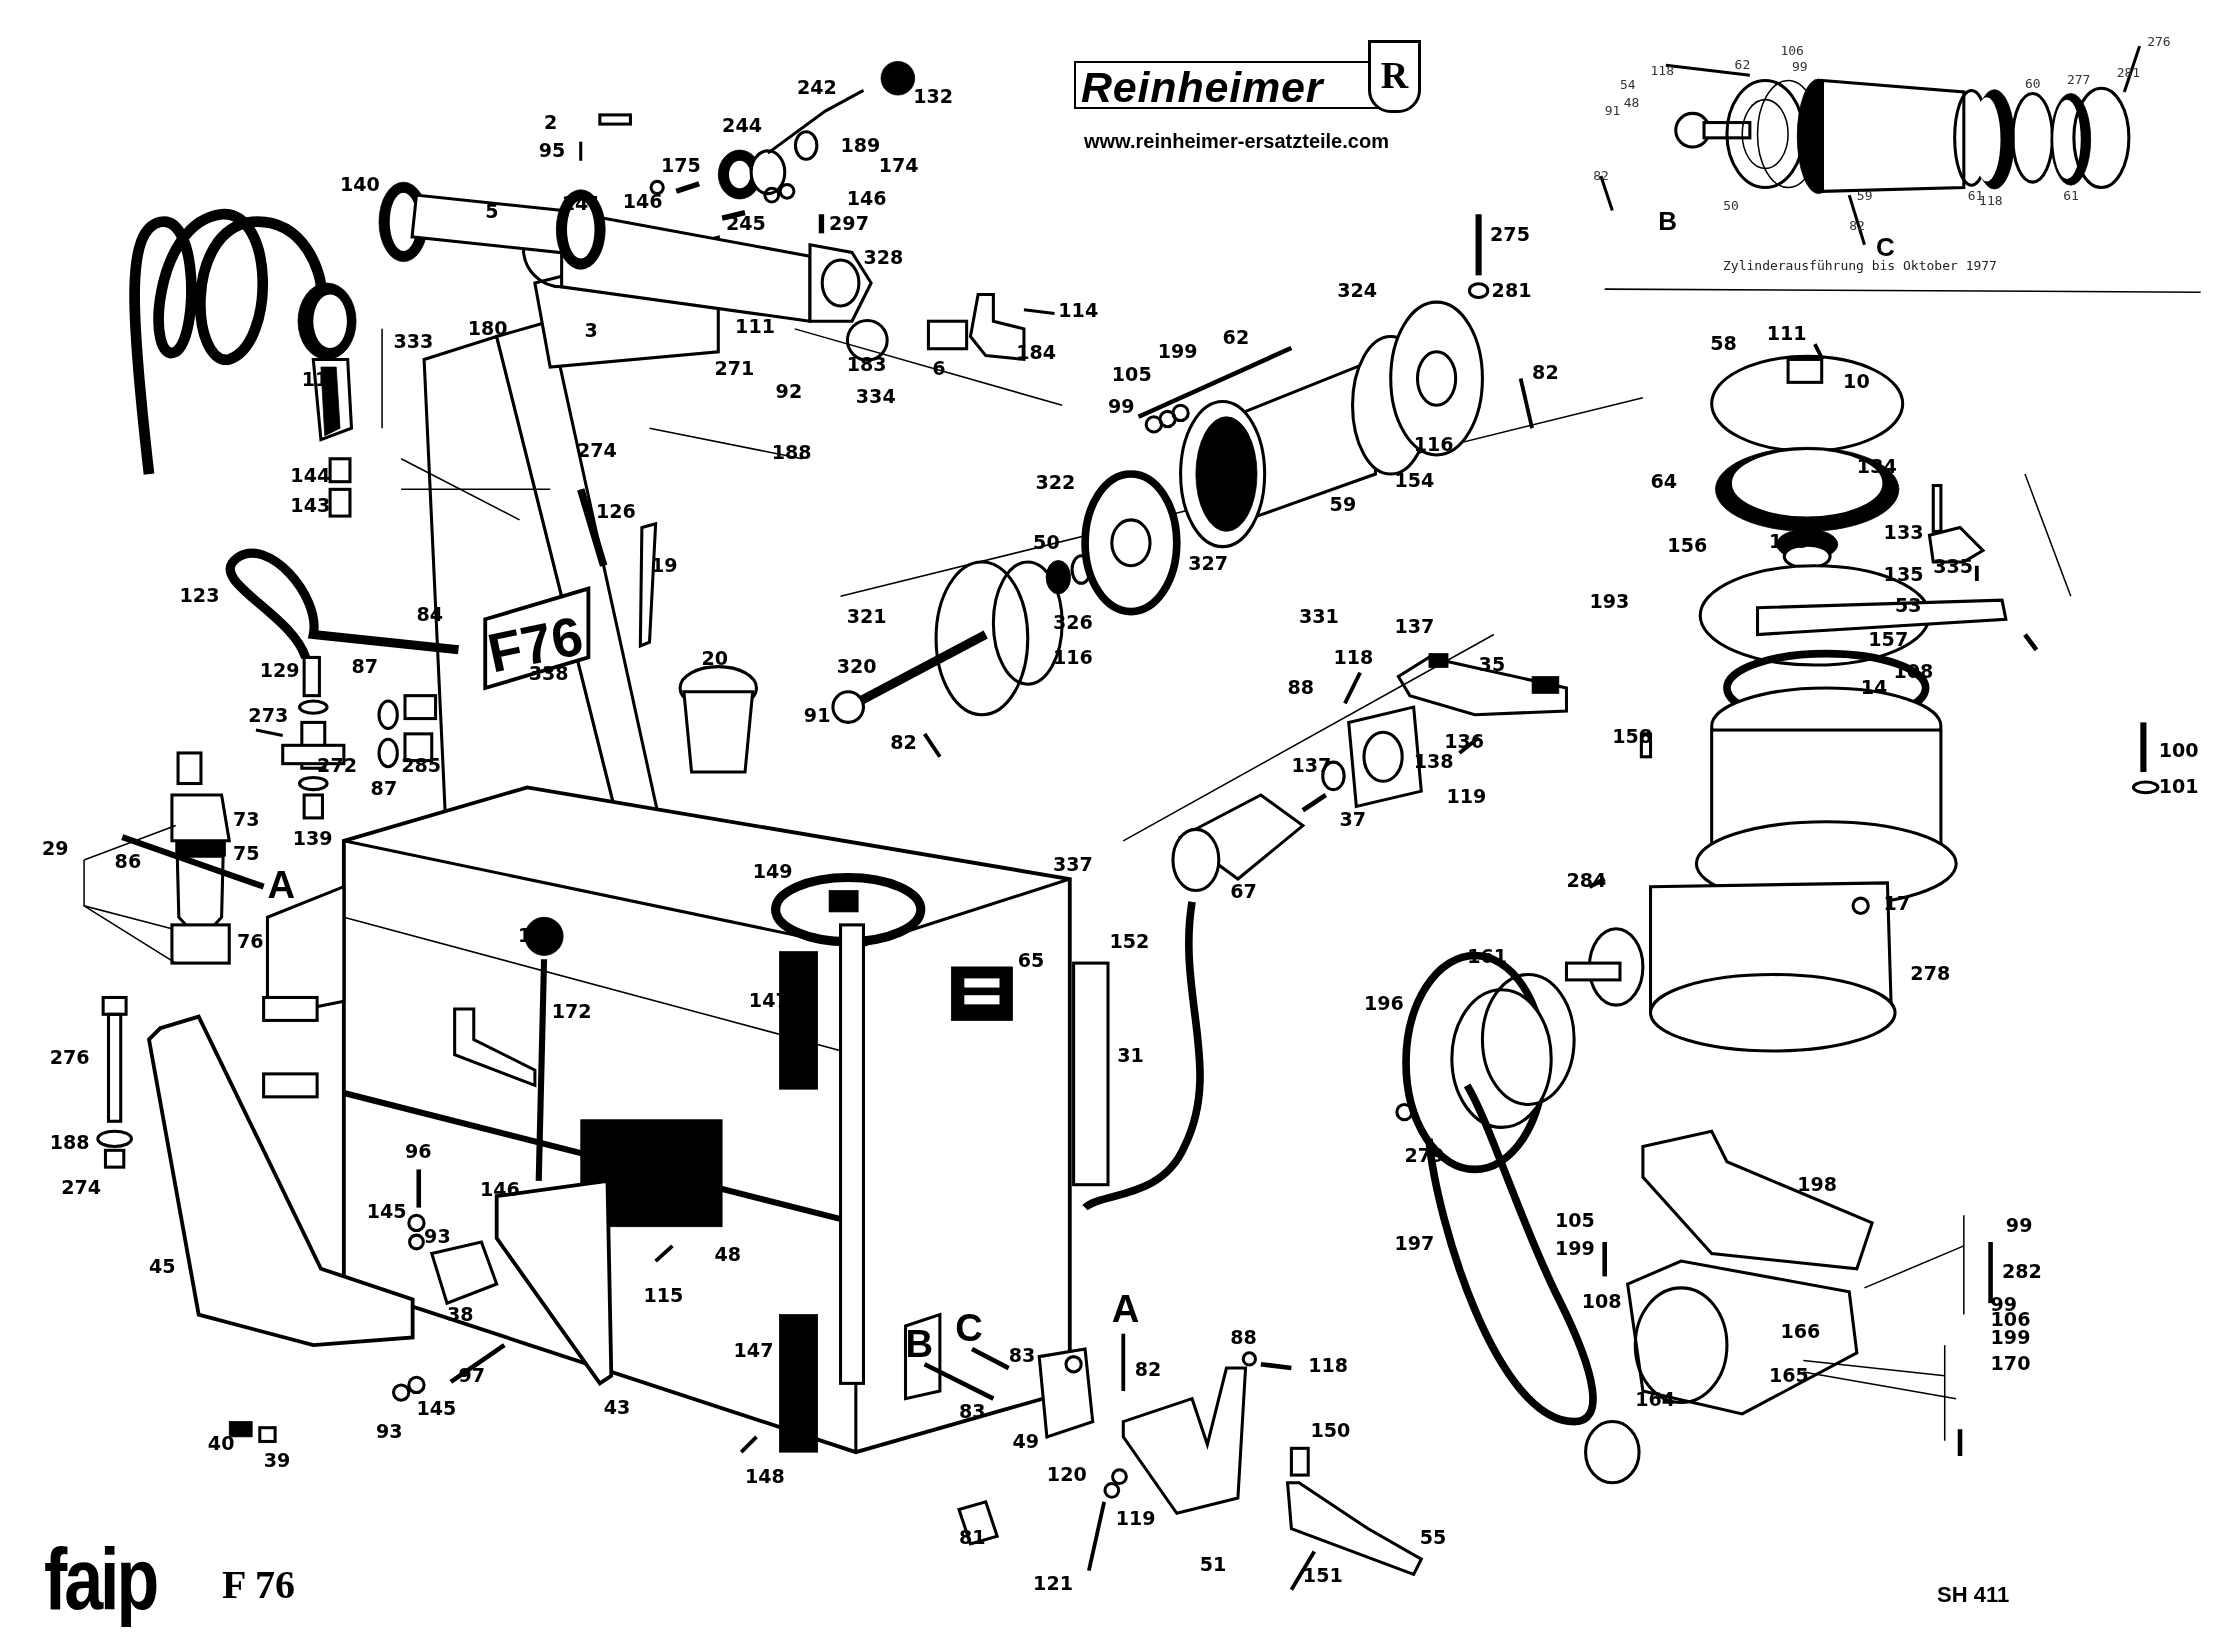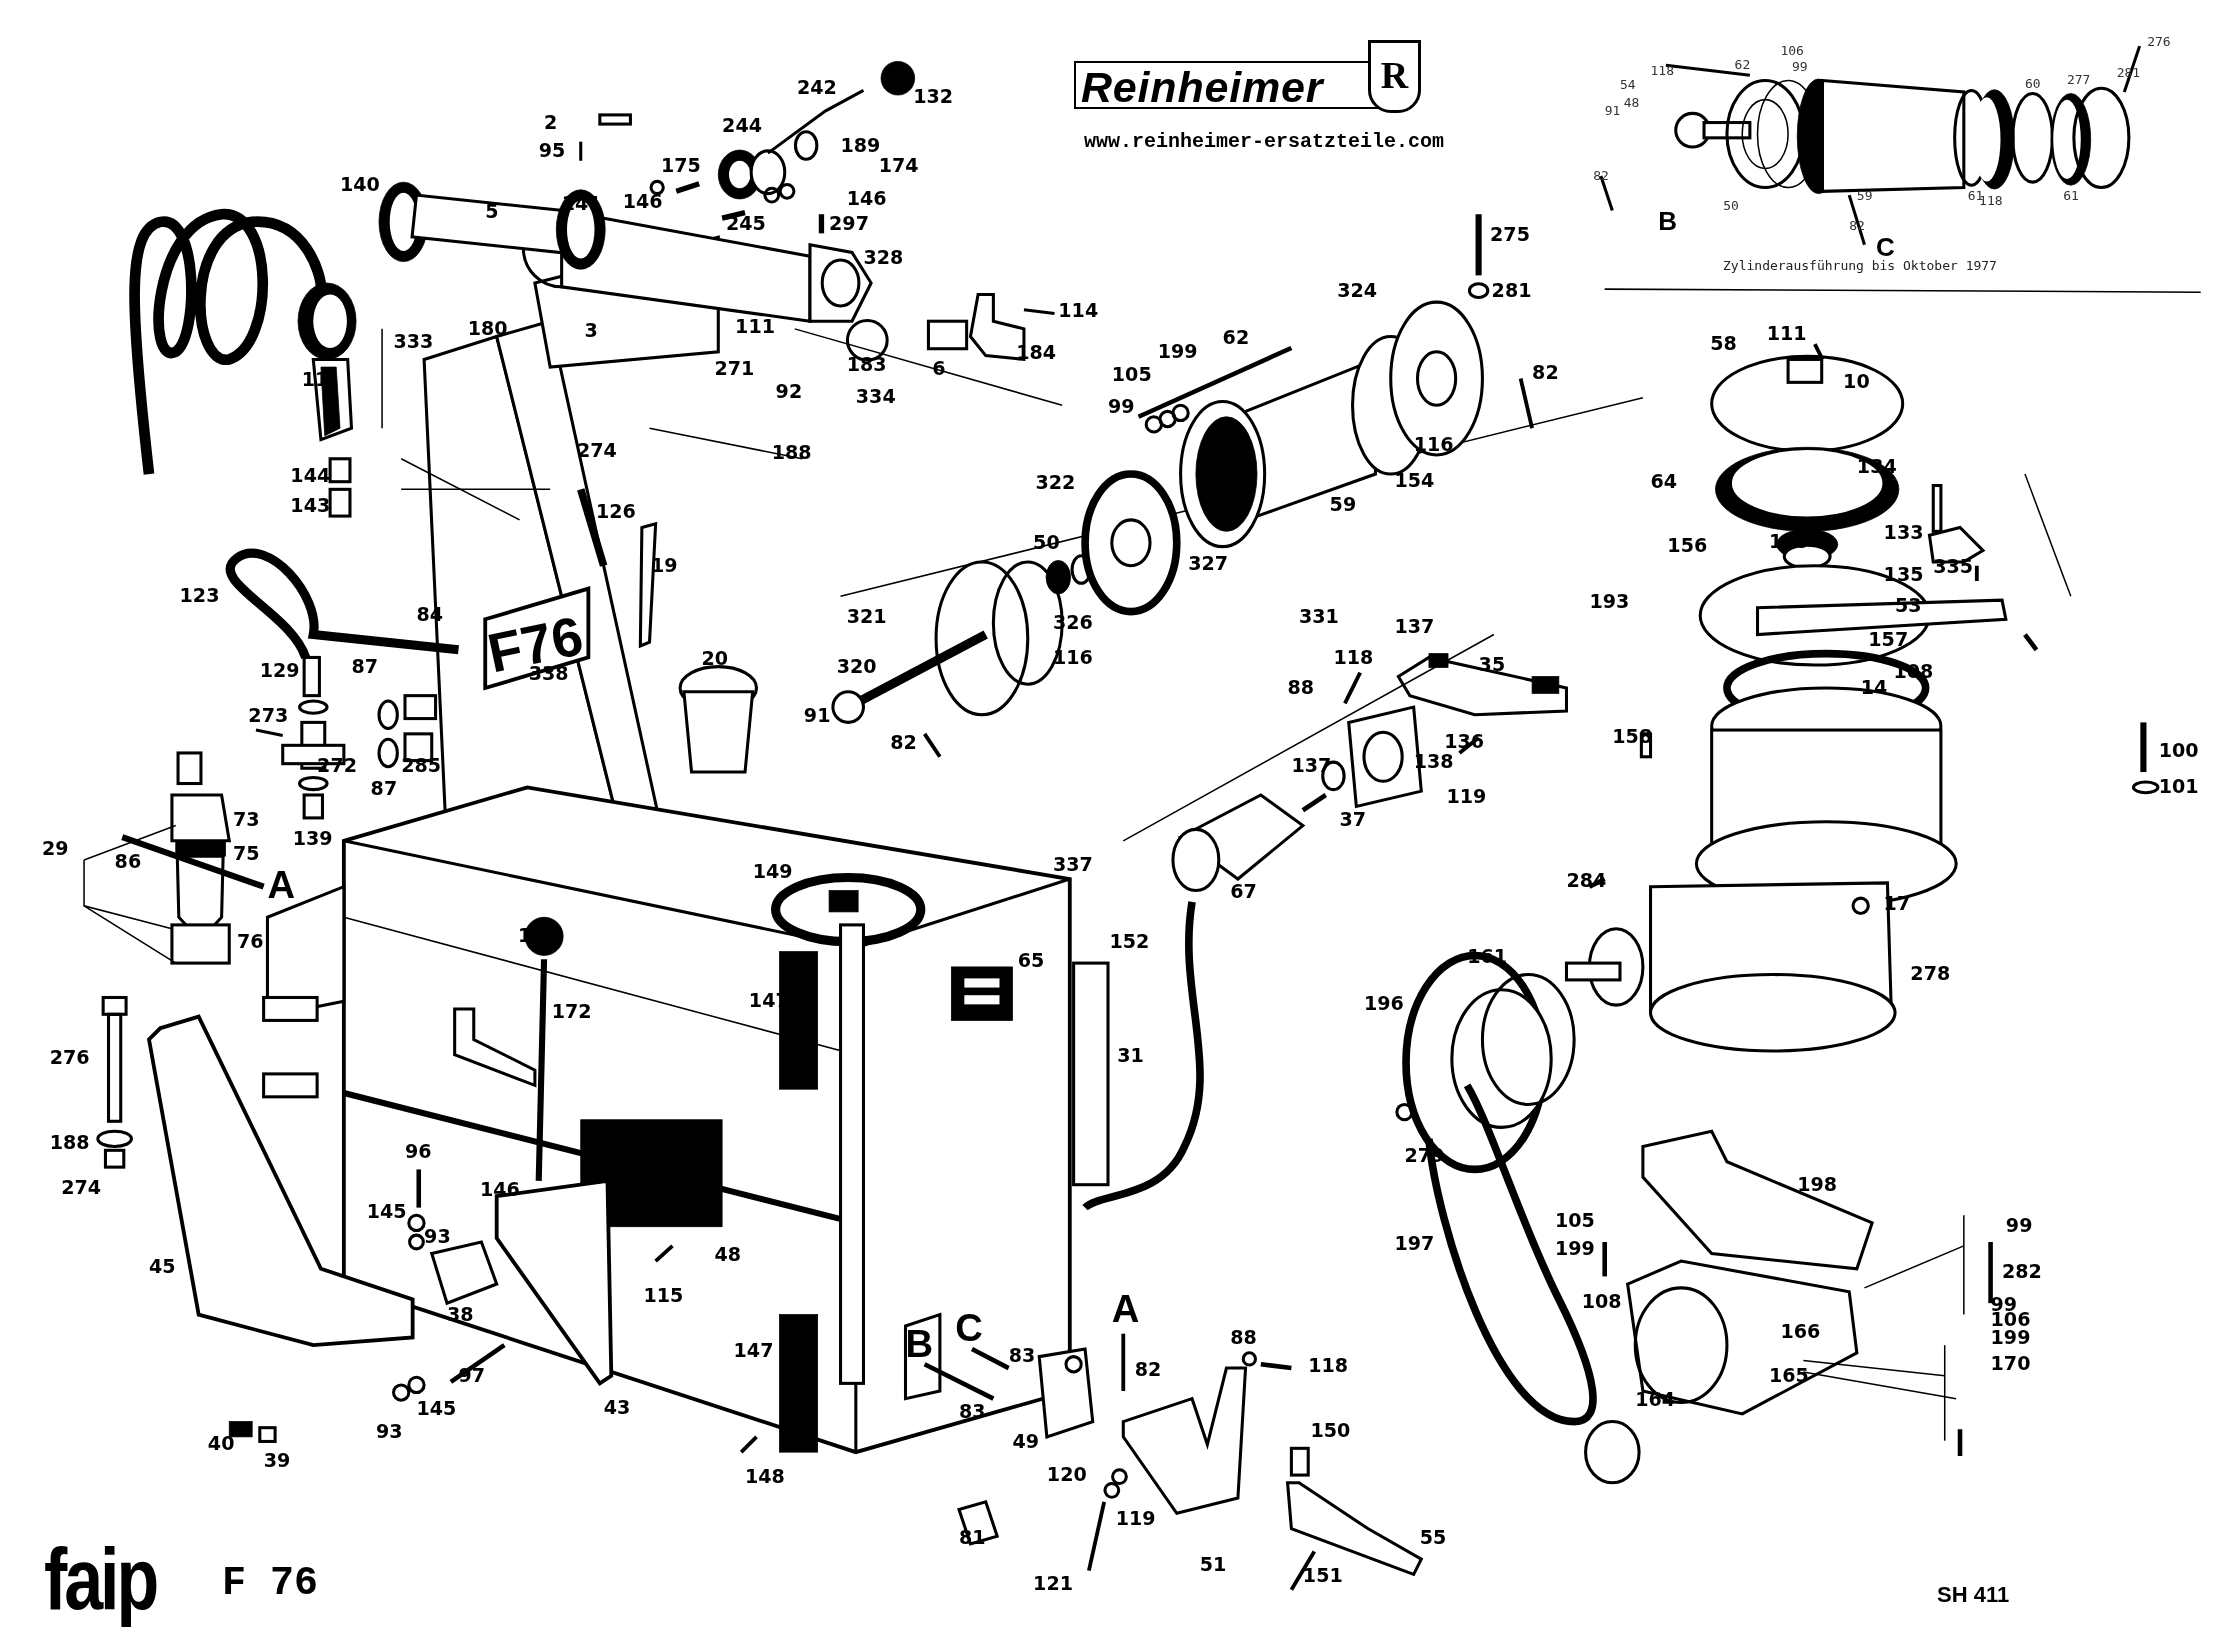--- a/index.html
+++ b/index.html
@@ -9,23 +9,23 @@
   .lbl-letter { font-family:"Liberation Sans", sans-serif; font-weight:bold; font-size:50px; fill:#000; }
   .lbl-small { font-family:"DejaVu Sans Mono", monospace; font-size:17px; fill:#333; }
   .stroke { fill:none; stroke:#000; stroke-width:4; }
   .thin { fill:none; stroke:#000; stroke-width:2; }
   .solid { fill:#000; stroke:#000; }
   .white { fill:#fff; stroke:#000; stroke-width:4; }
   .brand-box { position:absolute; left:1074px; top:61px; width:329px; height:44px; border:2.3px solid #000; background:#fff; }
   .brand-name { position:absolute; left:1081px; top:63px; font-family:"Liberation Sans", sans-serif; font-style:italic; font-weight:900; font-size:43px; letter-spacing:0.8px; }
   .brand-shield { position:absolute; left:1368px; top:40px; width:47px; height:67px; border:3.1px solid #000; border-radius:0 0 23px 23px; background:#fff; text-align:center; }
   .brand-shield span { font-family:"Liberation Serif", serif; font-weight:bold; font-size:38px; line-height:64px; }
-  .brand-url { position:absolute; left:1084px; top:130px; font-family:Liberation Mono, monospace; font-weight:bold; font-size:20px; }
+  .brand-url { position:absolute; left:1084px; top:130px; font-family:Liberation Sans, sans-serif; font-weight:bold; font-size:20px; }
   .faip-logo { position:absolute; left:44px; top:1529px; font-family:"Liberation Sans", sans-serif; font-weight:900; font-size:70px; letter-spacing:-3.1px; transform:scaleY(1.25); transform-origin:top left; }
-  .model-name { position:absolute; left:222px; top:1561px; font-family:Liberation Mono, monospace; font-weight:bold; font-size:40px; }
+  .model-name { position:absolute; left:222px; top:1561px; font-family:Liberation Serif, serif; font-weight:bold; font-size:40px; }
   .sheet-id { position:absolute; left:1937px; top:1582px; font-family:"Liberation Sans", sans-serif; font-weight:bold; font-size:22px; }
   .inset-caption { position:absolute; left:1723px; top:258px; font-family:"DejaVu Sans Mono", monospace; font-size:13px; color:#222;text-align:center; }
 </style>
 </head>
 <body>
 
 <div class="brand-box"></div>
 <div class="brand-name">Reinheimer</div>
 <div class="brand-shield"><span>R</span></div>
 <div class="brand-url">www.reinheimer-ersatzteile.com</div>

